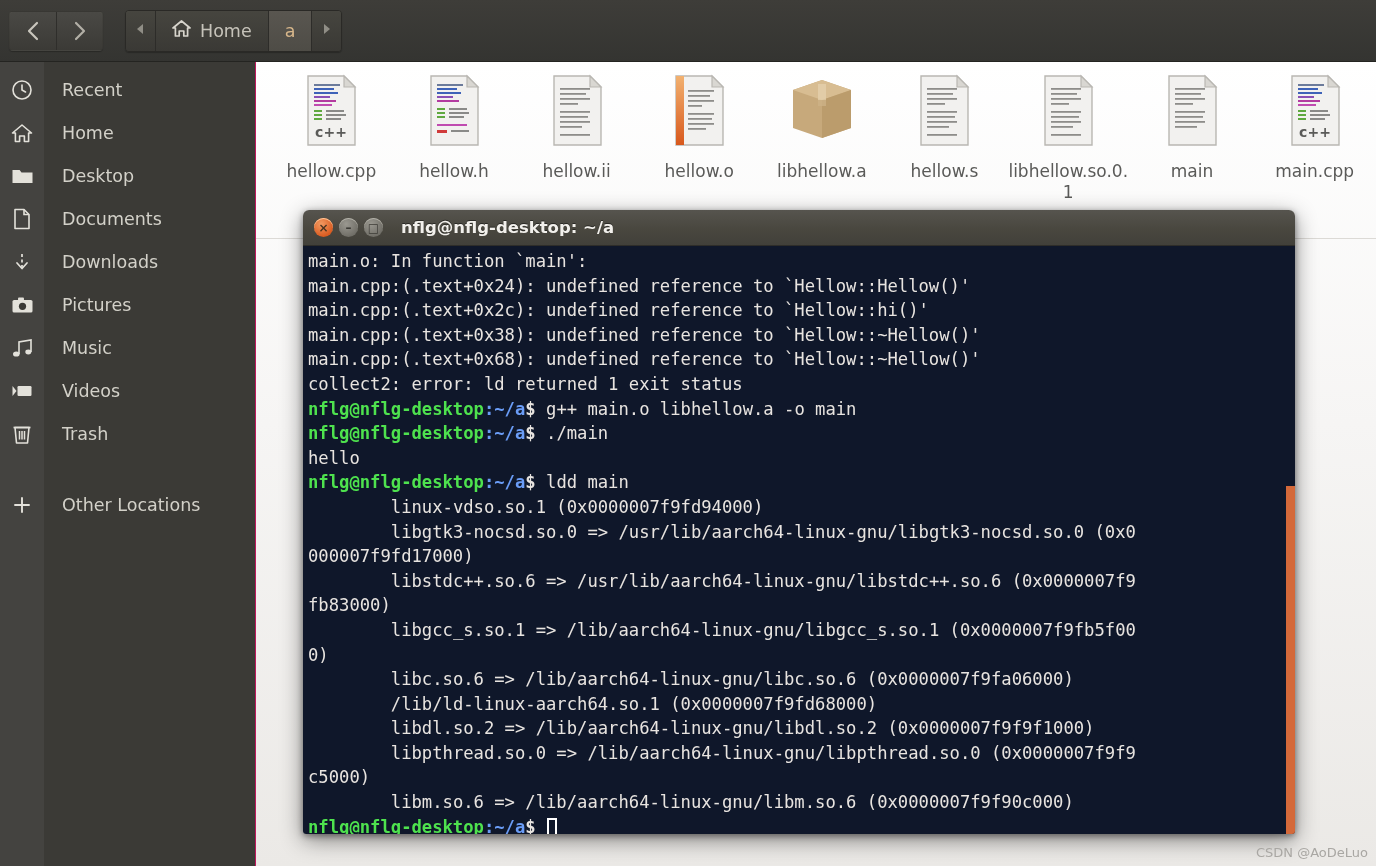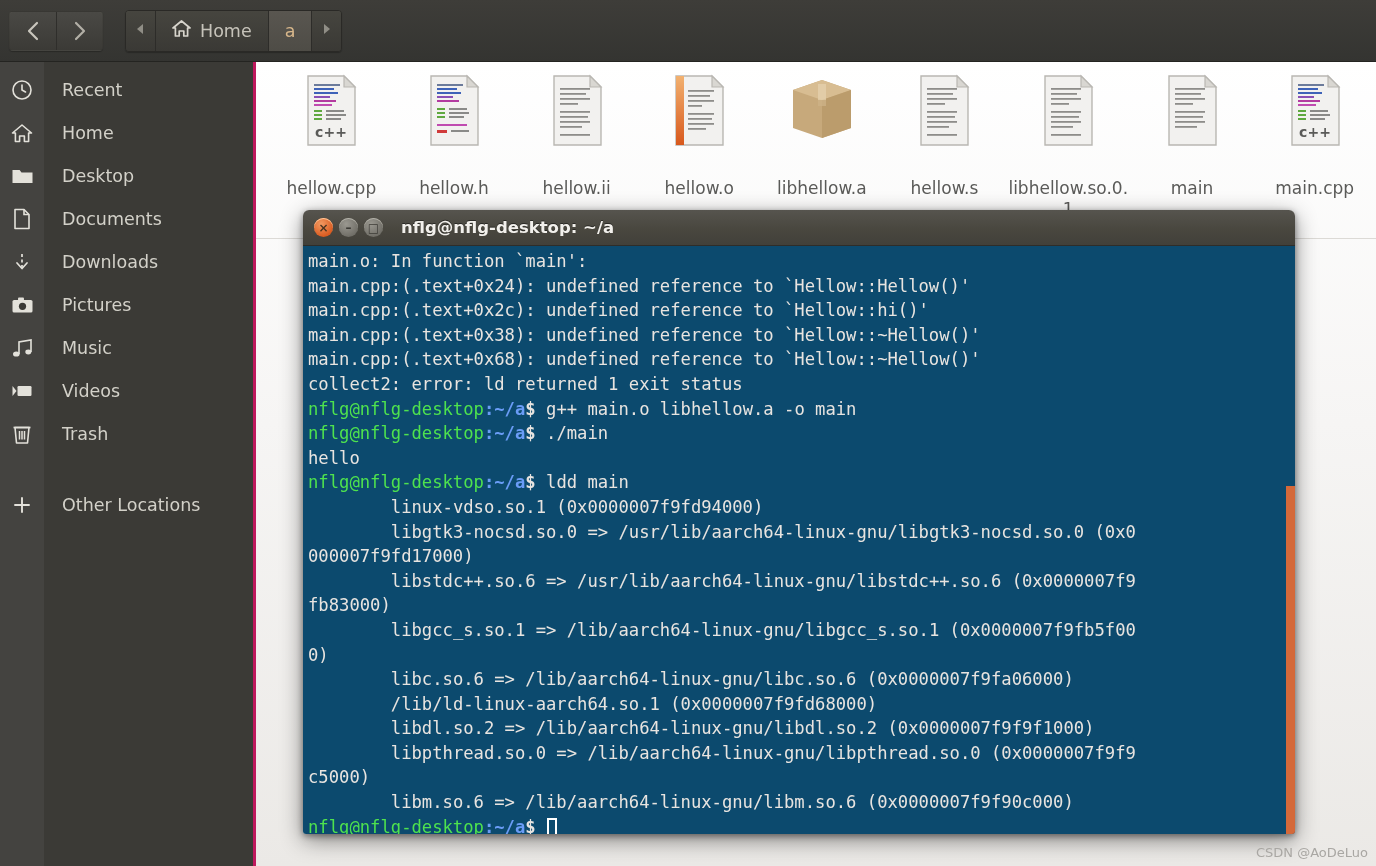--- a/index.html
+++ b/index.html
@@ -50,21 +50,21 @@
   .crumb + .crumb { border-left: 1px solid #2d2c29; }
   .crumb.current {
     background: linear-gradient(to bottom,#595650,#4e4c46);
     color: #d9b88a;
   }
   .crumb.current .crumb-label { color: #d8b78b; }
 
   
   .sidebar {
     position: absolute; left: 0; top: 62px; width: 256px; height: 804px;
-    background: #3b3a36; border-right: 3px solid #be185d;
+    background: #3b3a36; border-right: 1px solid #be185d;
   }
   .side-rail {
     position: absolute; left: 0; top: 0; width: 44px; height: 100%;
     background: #444340;
   }
   .side-item {
     position: relative; height: 43px; display: flex; align-items: center;
     color: #cfcdc5; font-size: 17.5px;
   }
   .side-icon {
@@ -81,21 +81,21 @@
     width: 1120px; height: 804px;
     background: linear-gradient(to bottom,#ffffff 0%, #f6f5f4 45%, #ebe9e6 100%);
   }
   .files {
     display: flex; padding: 8px 0 0 14px; gap: 0;
   }
   .fileitem { width: 125px; text-align: center; padding-top: 4px; }
   .fileicon { height: 86px; display:flex; align-items:flex-start; justify-content:center; }
   .filename {
     font-size: 17px; color: #5a5a58; line-height: 1.25;
-    margin-top: 18px; word-wrap: break-word;
+    margin-top: 1px; word-wrap: break-word;
   }
   .sep {
     position:absolute; left:0; top:176px; width:100%; height:1px;
     background:#dcdad6;
   }
 
   
   .terminal {
     position: absolute; left: 303px; top: 210px;
     width: 992px; height: 624px;
@@ -121,27 +121,27 @@
   .tbtn .g { position:absolute; inset:0; display:flex; align-items:center; justify-content:center;
              color:#4a3521; font-size: 12px; font-weight:bold; line-height:1; }
   .tbtn.min .g, .tbtn.max .g { color:#3c3b36; }
   .term-name {
     margin-left: 12px; color: #f2f0ec; font-size: 16.5px; font-weight: bold;
     font-family: "DejaVu Sans", sans-serif;
     text-shadow: 0 -1px 0 #2a2925;
   }
   .term-body {
     position: relative;
-    height: 588px; background: #0c4a6e; padding: 3px 0 0 4px;
+    height: 588px; background: #0f172a; padding: 3px 0 0 4px;
     font-family: "DejaVu Sans Mono", monospace;
     font-size: 17.2px; line-height: 24.6px;
     color: #e8e4e0; white-space: pre; overflow: hidden;
   }
   .term-body .ln { padding-left: 1px; }
-  .u { color: #4ee24e; font-weight: normal; }
+  .u { color: #4ee24e; font-weight: bold; }
   .p { color: #6a9cf6; font-weight: bold; }
   .d { color: #e8e4e0; font-weight: bold; }
   .cursor {
     display: inline-block; width: 10px; height: 18px;
     border: 2px solid #ffffff; vertical-align: -3px; margin-left: 1px;
   }
   .scrollbar {
     position: absolute; right: 0; top: 240px; width: 9px; height: 348px;
     background: #d4693a;
   }

